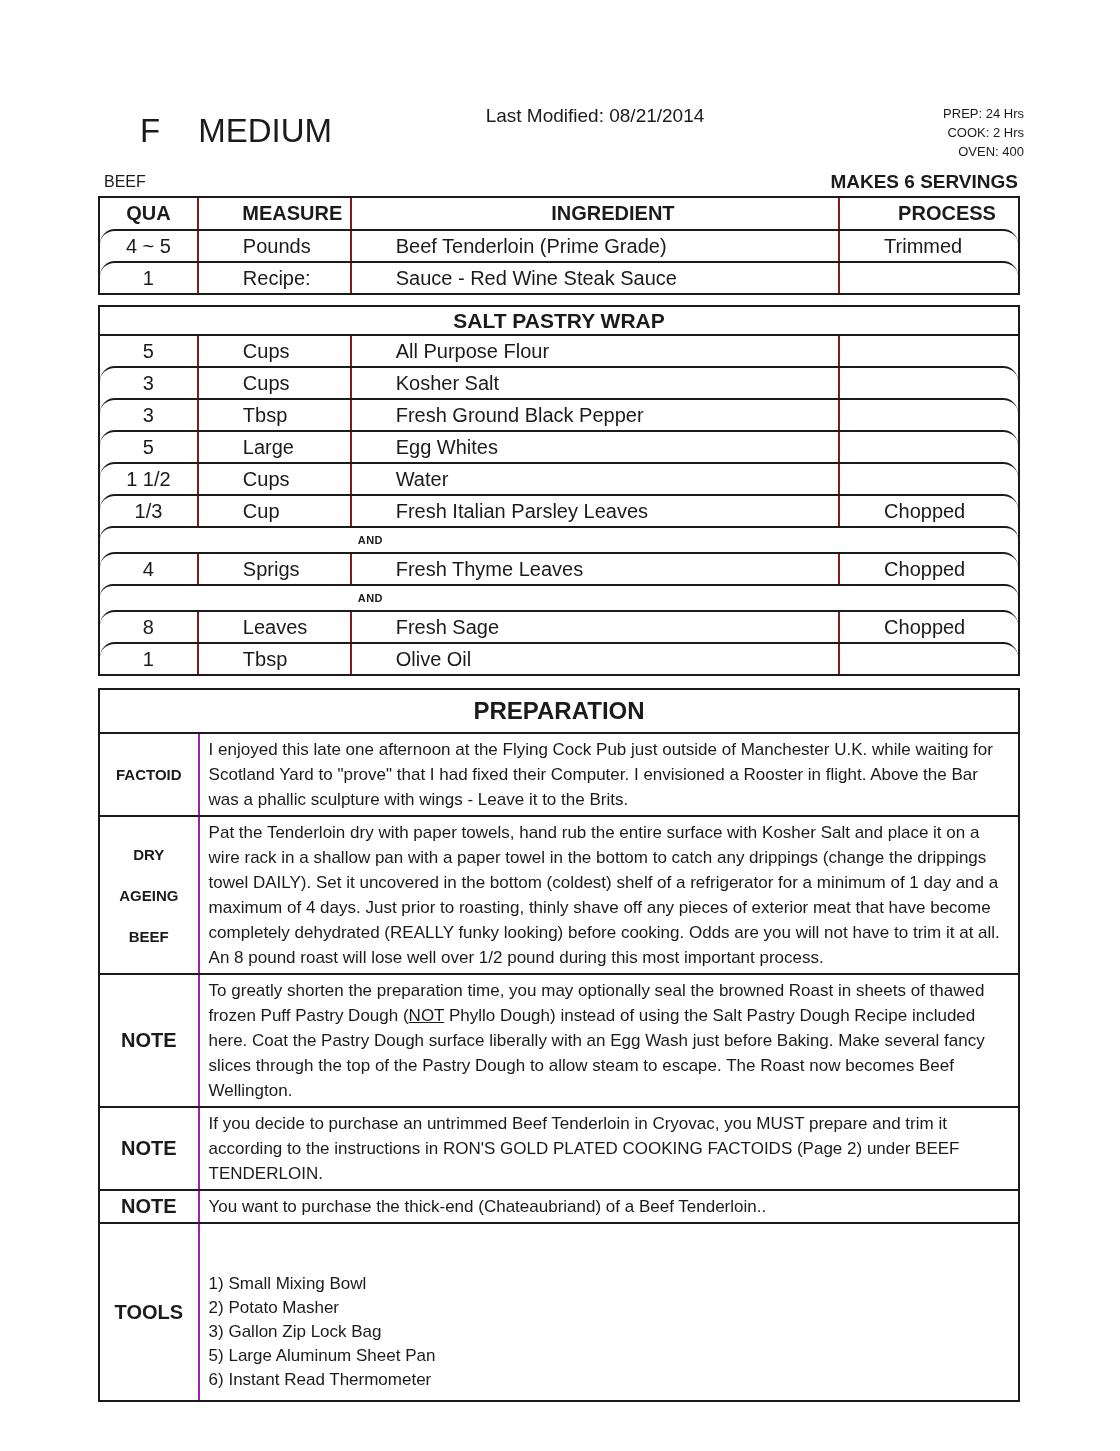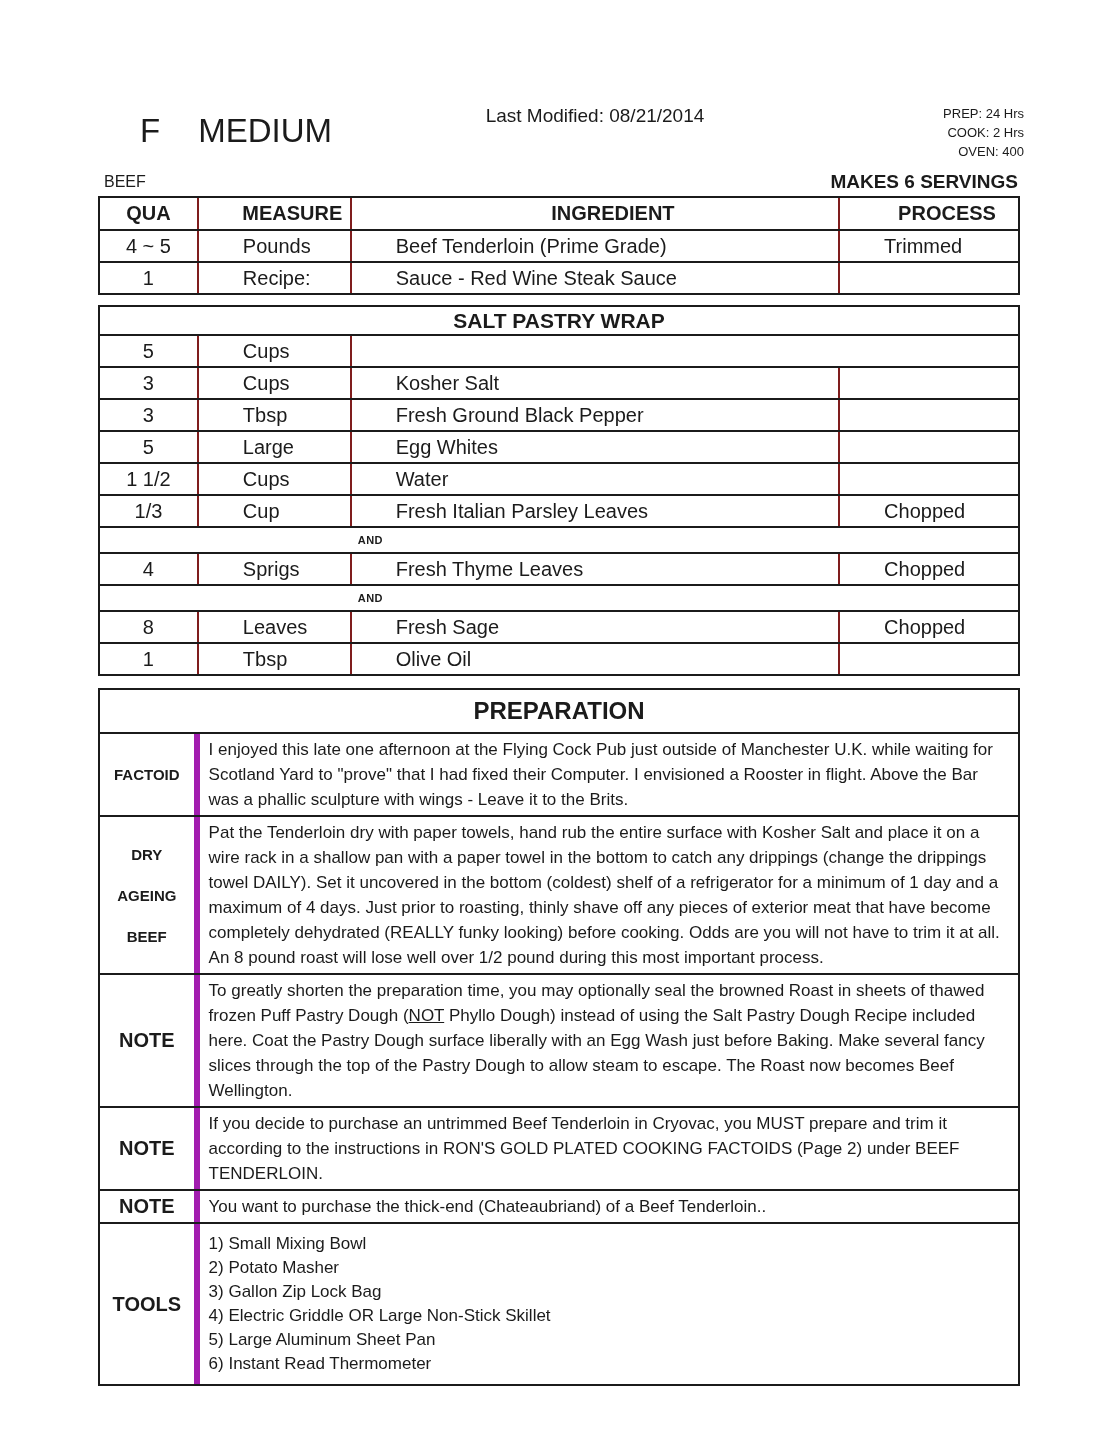--- a/index.html
+++ b/index.html
@@ -27,21 +27,21 @@
   .grade-row .doneness { margin-left: 38px; }
   .prep-block {
     position: absolute; top: 104px; left: 736px; width: 190px;
     text-align: right; font-size: 13px; line-height: 19px;
   }
   .category { position: absolute; bottom: 5px; left: 6px; font-size: 16px; }
   .servings { position: absolute; bottom: 3px; right: 2px; font-size: 19px; font-weight: bold; }
 
   
   .tbl { width: 922px; border: 2px solid #1b1b1b; background: #fff; }
-  .trow { display: grid; grid-template-columns: 10.55% 16.65% 53.2% 19.6%; }
+  .trow { display: grid; grid-template-columns: 10.55% 16.65% 53.2% 19.6%; border-radius: 15px; }
   .trow + .trow { border-top: 2px solid #1b1b1b; }
   .cell {
     display: flex; align-items: center;
     font-size: 20px; padding: 0 8px; overflow: hidden; white-space: nowrap;
   }
   .cell + .cell { border-left: 2px solid #7f1d1d; padding-left: 44px; }
   .cell.qua { justify-content: center; padding: 0 2px; }
   .hrow .cell { font-weight: bold; justify-content: center; height: 31px; }
   .irow .cell { height: 30px; }
   .section-title {
@@ -58,28 +58,28 @@
   
   .prep-title {
     height: 44px; display: flex; align-items: center; justify-content: center;
     font-size: 24px; font-weight: bold; border-bottom: 2px solid #1b1b1b;
   }
   .prow { display: grid; grid-template-columns: 10.85% 89.15%; }
   .prow + .prow { border-top: 2px solid #1b1b1b; }
   .plabel {
     display: flex; flex-direction: column; align-items: center; justify-content: center;
     font-weight: bold; font-size: 15px; text-align: center;
-    border-right: 6px solid #a21caf; padding: 0;
+    border-right: 2px solid #a21caf; padding: 0;
   }
   .plabel.big { font-size: 20px; }
   .plabel .lbl-line { display: block; }
   .plabel.spread { gap: 24px; }
   .ptext { font-size: 17px; line-height: 25px; padding: 3px 9px; }
   .ptext .u { text-decoration: underline; }
-  .tools .ptext { line-height: 24px; padding: 8px 9px; }
+  .tools .ptext { line-height: 24px; padding: 8px 9px; margin-top: 40px; }
 </style>
 </head>
 <body>
 
 <div class="sheet">
 
   <div class="header">
     <div class="last-modified">Last Modified: 08/21/2014</div>
     <div class="grade-row">
       <span class="grade">F</span><span class="doneness">MEDIUM</span>
@@ -114,20 +114,21 @@
     </div>
   </div>
 
   <div class="gap10"></div>
 
   <div class="tbl">
     <div class="section-title">SALT PASTRY WRAP</div>
     <div class="trow irow" style="border-top:0">
       <div class="cell qua">5</div>
       <div class="cell">Cups</div>
+      <div class="cell">All Purpose Flour</div>
       <div class="cell"></div>
     </div>
     <div class="trow irow">
       <div class="cell qua">3</div>
       <div class="cell">Cups</div>
       <div class="cell">Kosher Salt</div>
       <div class="cell"></div>
     </div>
     <div class="trow irow">
       <div class="cell qua">3</div>
@@ -212,20 +213,19 @@
       <div class="plabel big">NOTE</div>
       <div class="ptext">You want to purchase the thick-end (Chateaubriand) of a Beef Tenderloin..</div>
     </div>
 
     <div class="prow tools">
       <div class="plabel big">TOOLS</div>
       <div class="ptext">
         <div>1) Small Mixing Bowl</div>
         <div>2) Potato Masher</div>
         <div>3) Gallon Zip Lock Bag</div>
-        <div>4) Electric Griddle OR Large Non-Stick Skillet</div>
         <div>5) Large Aluminum Sheet Pan</div>
         <div>6) Instant Read Thermometer</div>
       </div>
     </div>
   </div>
 
 </div>
 
 </body></html>

